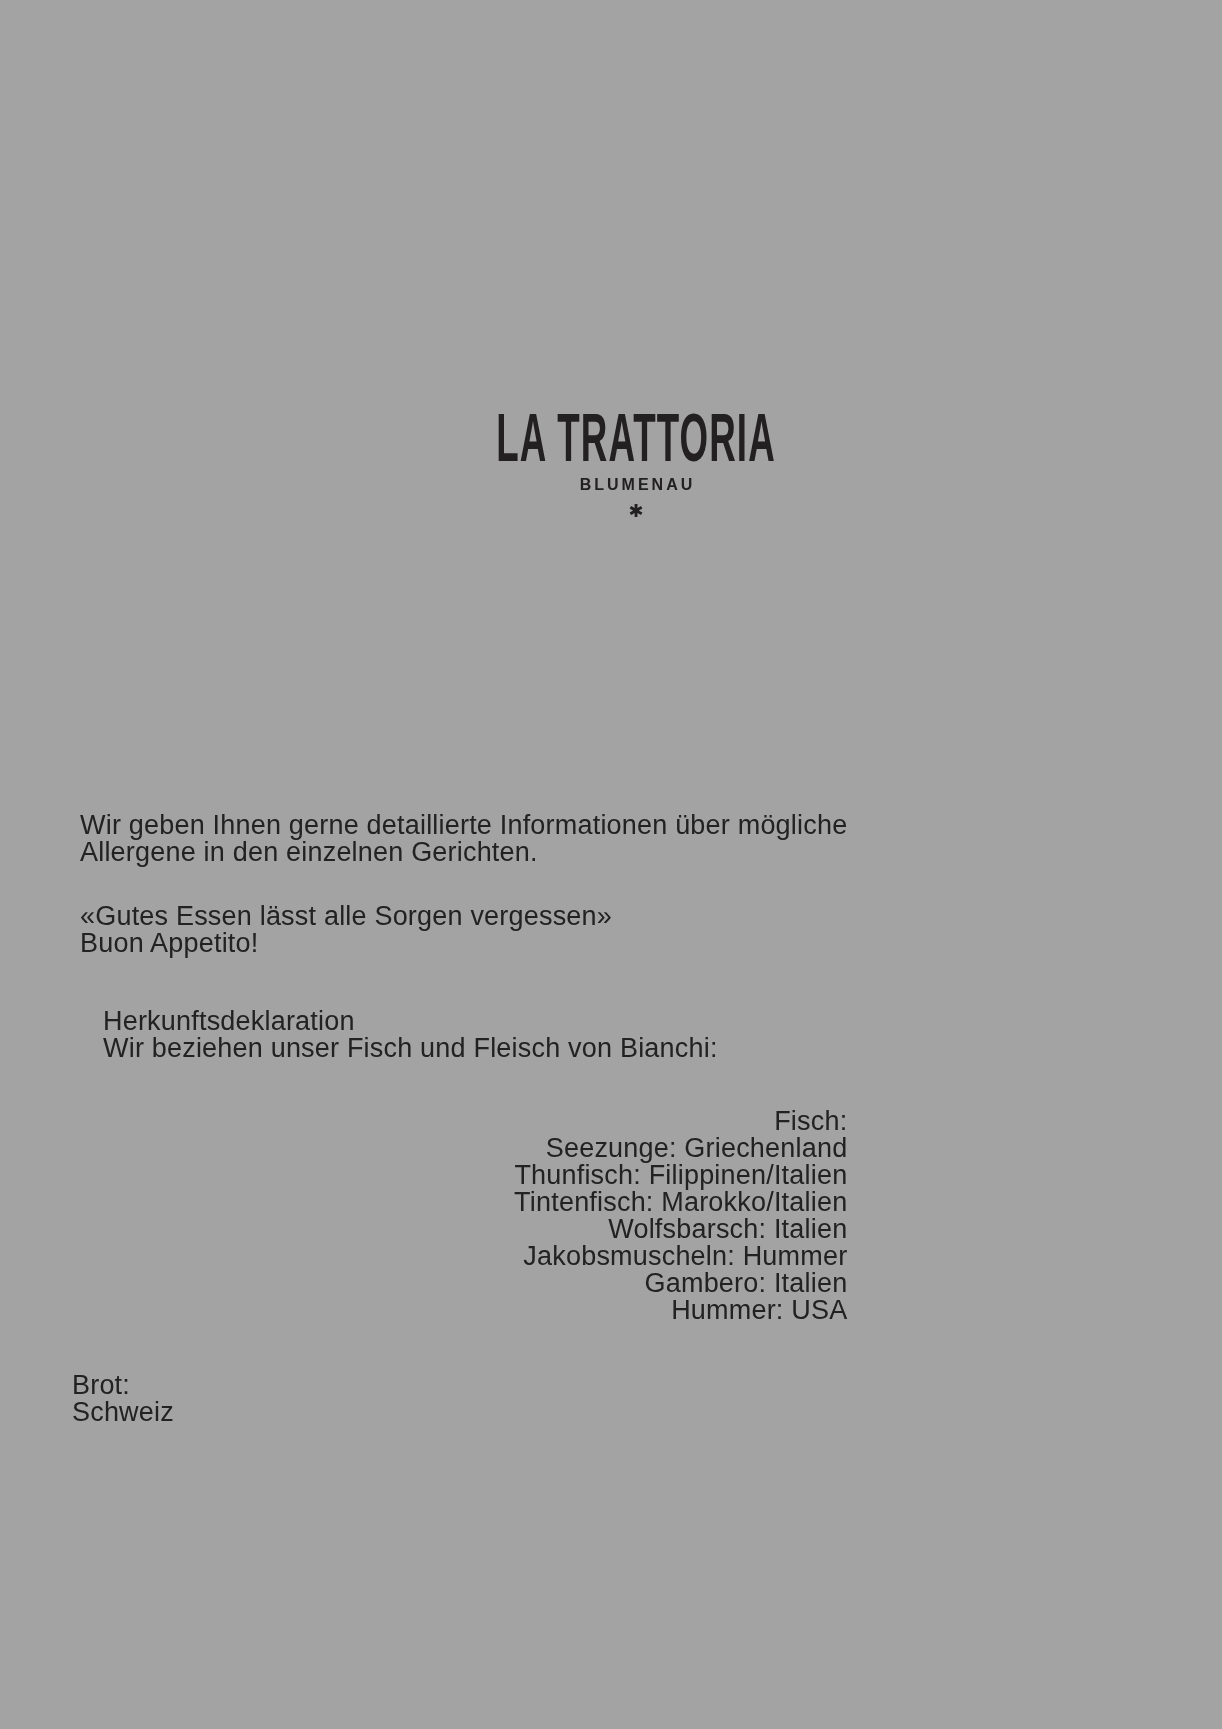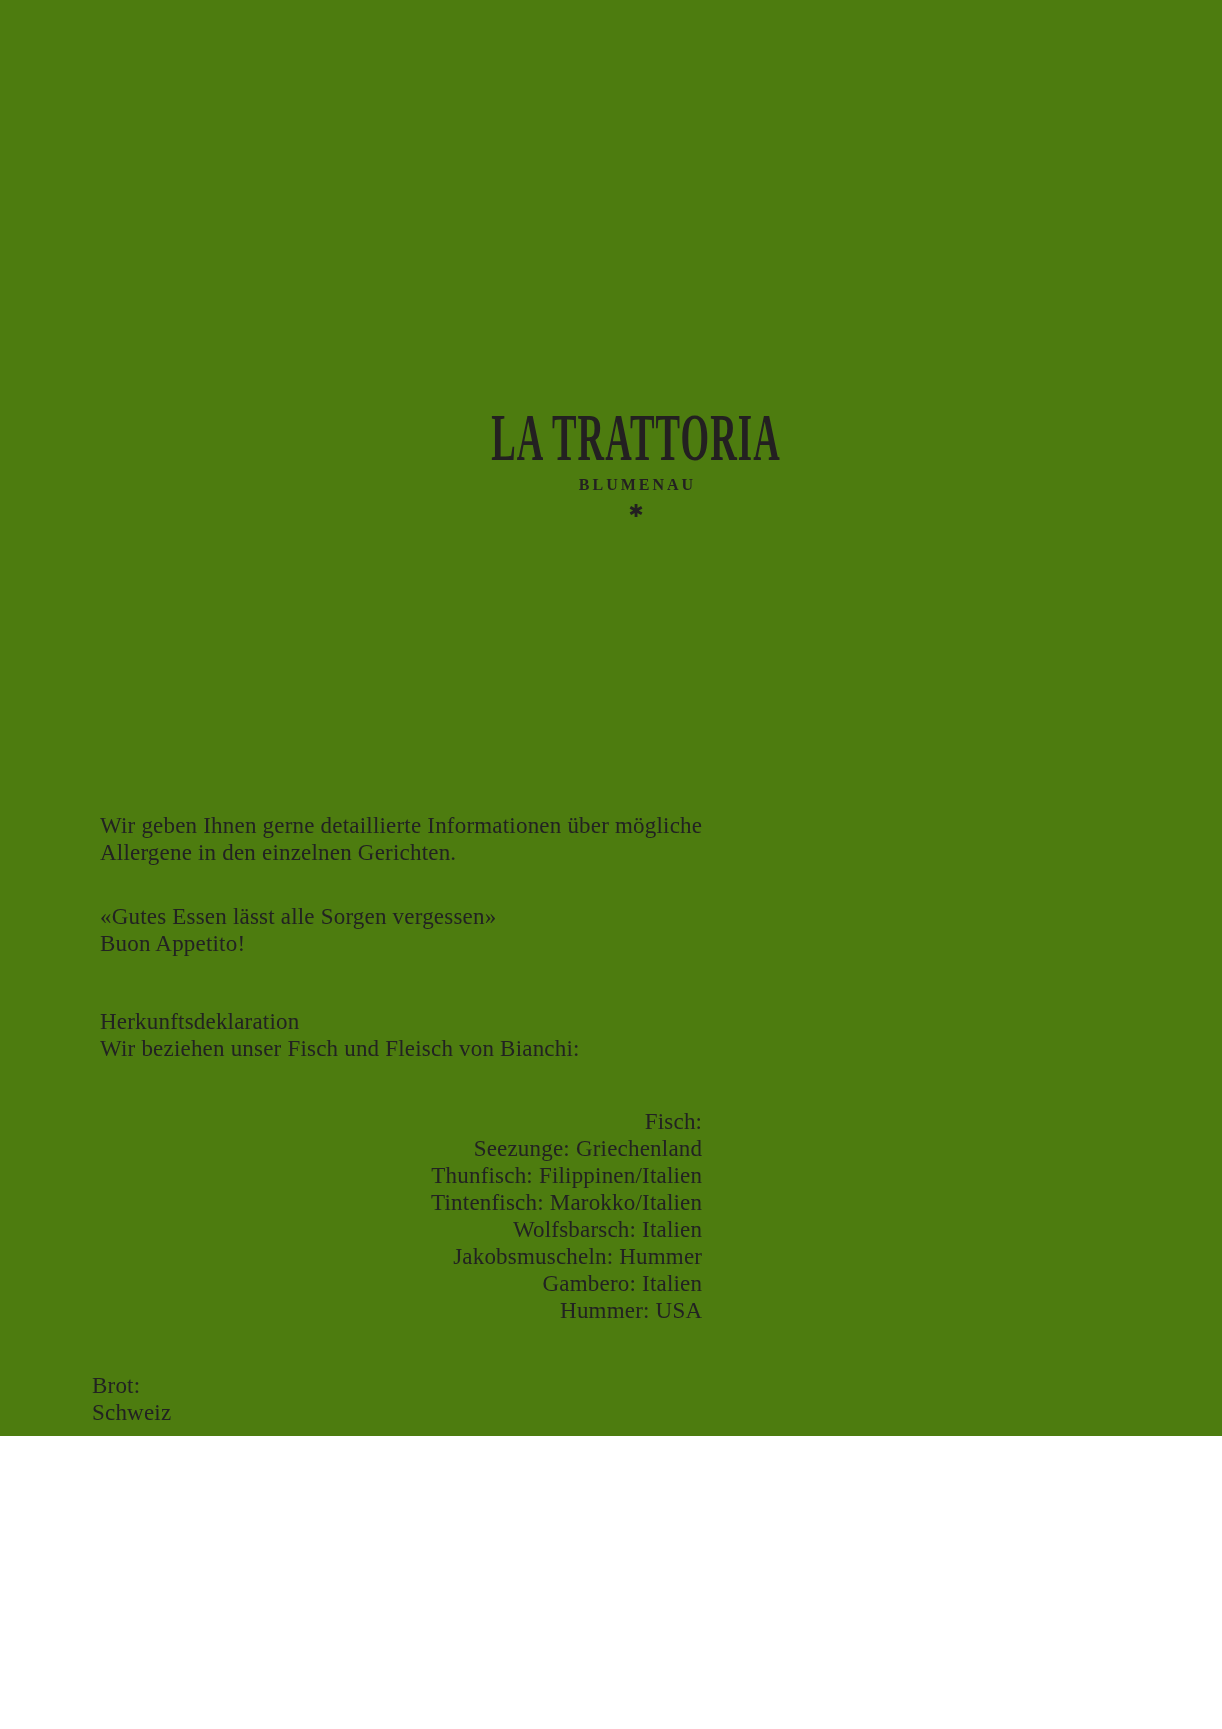--- a/index.html
+++ b/index.html
@@ -3,24 +3,24 @@
 <meta charset="utf-8">
 <style>
   html, body {
     margin: 0;
     padding: 0;
     background: #ffffff;
   }
   .page {
     position: relative;
     width: 1222px;
-    height: 1436px;
-    background: #4d7c0f;
+    height: 1729px;
+    background: #a3a3a3;
     overflow: hidden;
-    font-family: Liberation Serif, serif;
+    font-family: Liberation Sans, sans-serif;
     color: #222222;
   }
 
   
   .logo {
     position: absolute;
     top: 406px;
     left: 0;
     right: 0;
     text-align: center;
@@ -47,28 +47,28 @@
   .logo-star {
     margin-top: 9px;
     font-size: 18px;
     line-height: 18px;
   }
 
   
   .content {
     position: absolute;
     top: 812px;
-    left: 100px;
-    font-size: 23px;
+    left: 80px;
+    font-size: 27px;
     line-height: 27px;
     letter-spacing: 0.2px;
   }
   .block { margin: 0; padding: 0; }
   .block-quote  { margin-top: 37px; }
-  .block-origin { margin-top: 51px; }
+  .block-origin { margin-top: 51px; margin-left: 23px; }
   .block-meat   { margin-top: 22px; }
   .block-fish   { margin-top: 46px; text-align: right; }
   .block-bread  { margin-top: 48px; margin-left: -8px; }
   .line { white-space: nowrap; }
 </style>
 </head>
 <body>
 
 <div class="page">
 

